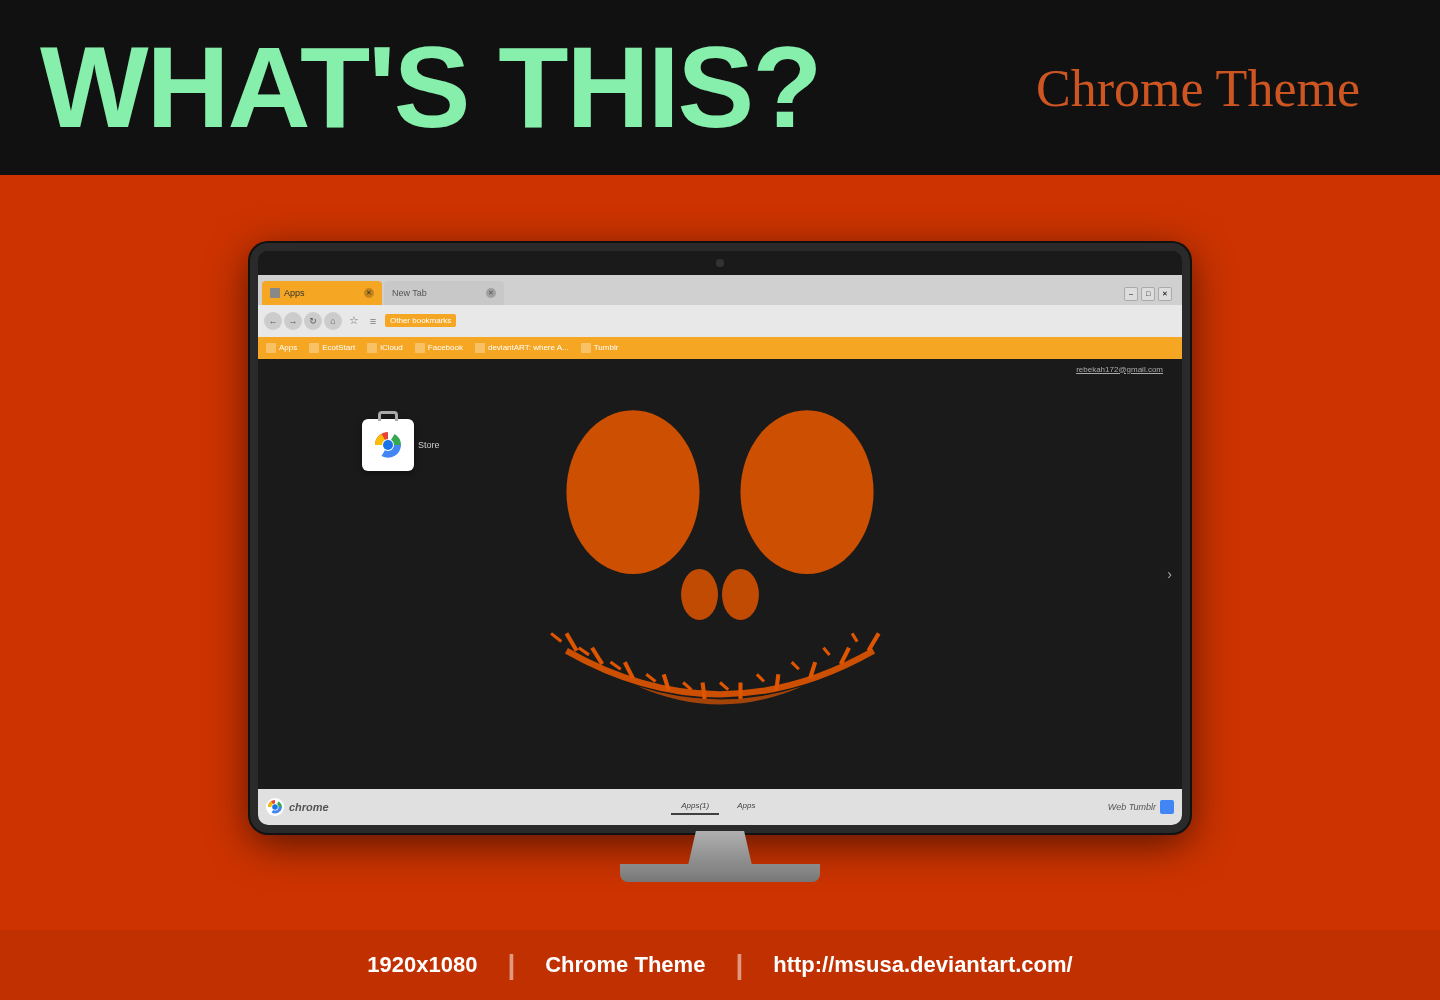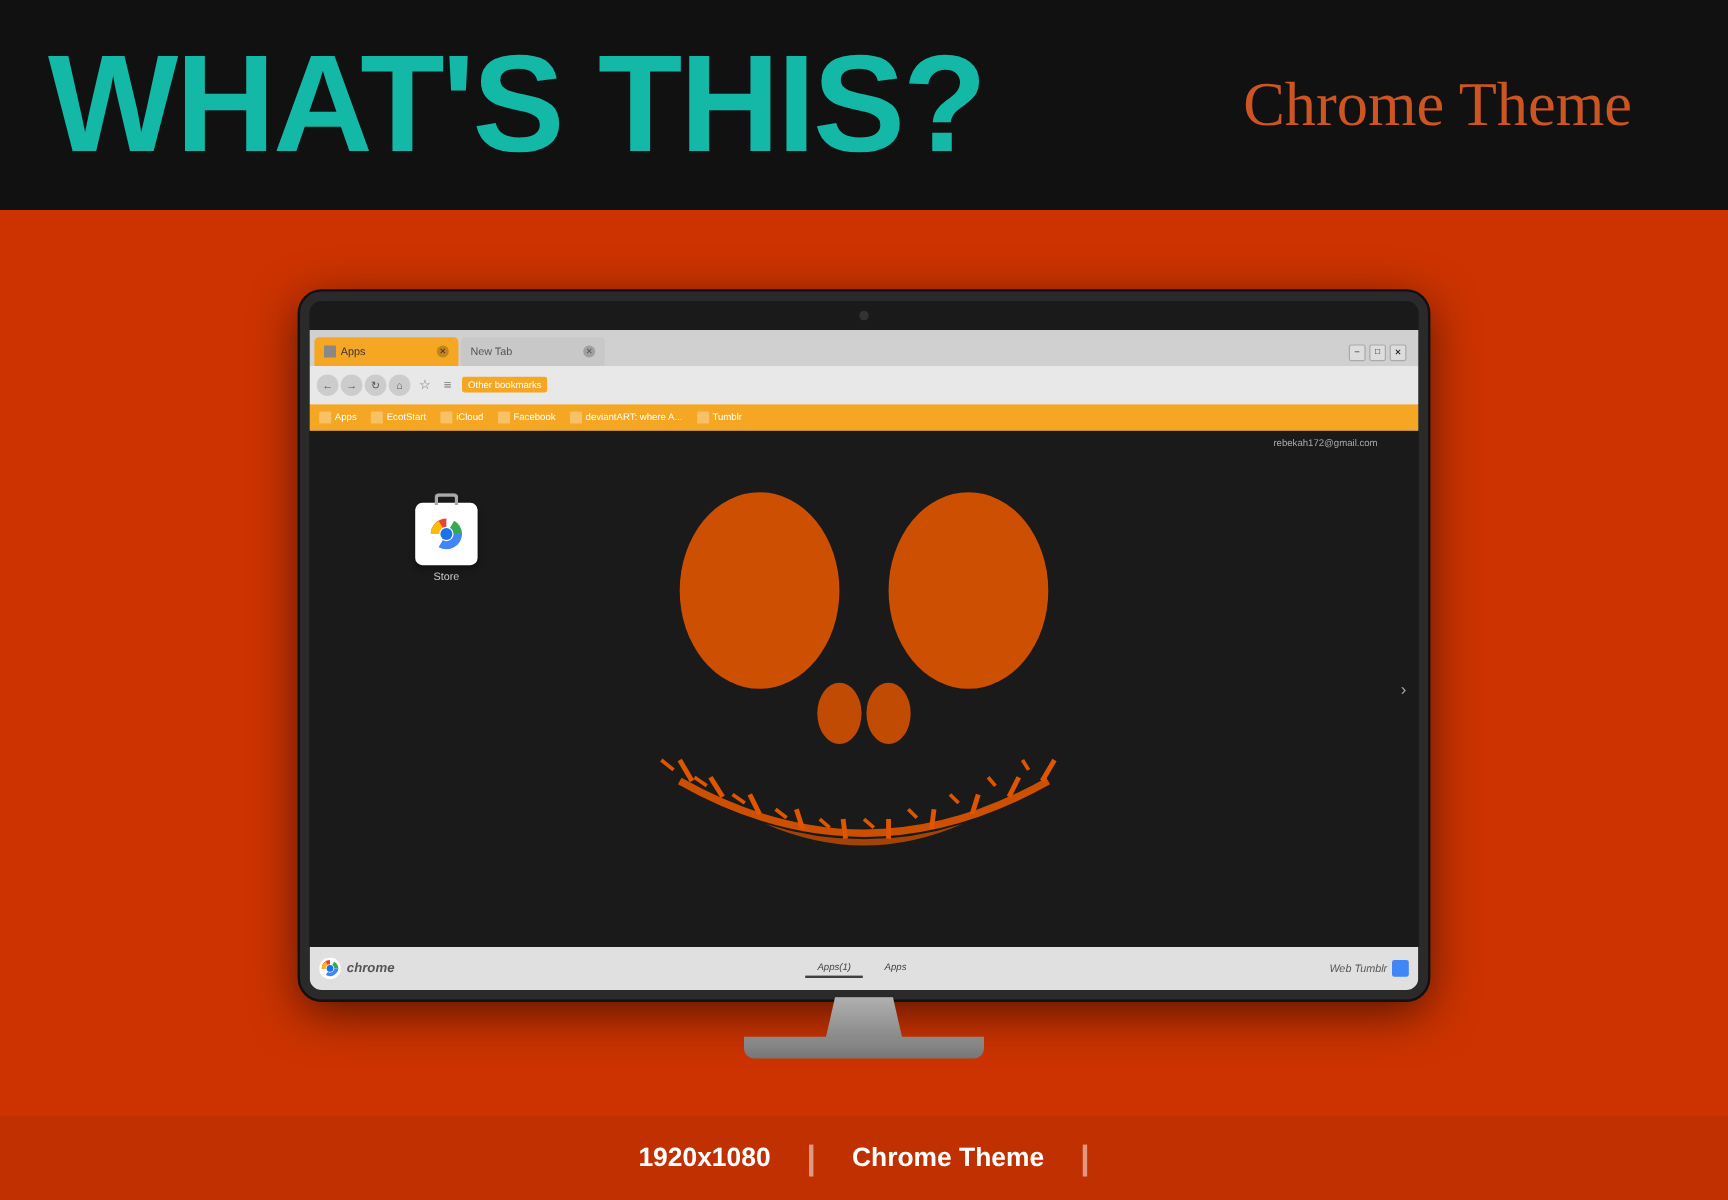--- a/index.html
+++ b/index.html
@@ -19,21 +19,21 @@
       display: flex;
       align-items: center;
       padding: 0 40px;
       position: relative;
     }
 
     .main-title {
       font-family: 'Impact', 'Arial Black', sans-serif;
       font-size: 115px;
       font-weight: 900;
-      color: #14b8a6;
+      color: #86efac;
       letter-spacing: -2px;
       line-height: 1;
       text-transform: uppercase;
     }
 
     .subtitle {
       position: absolute;
       right: 80px;
       top: 50%;
       transform: translateY(-50%);
@@ -272,23 +272,23 @@
       top: 0;
       left: 0;
       width: 100%;
       height: 100%;
     }
 
     
     .store-icon-wrapper {
       position: absolute;
       top: 60px;
-      left: 88px;
-      display: flex;
-      flex-direction: column;
+      left: 104px;
+      display: flex;
+      flex-direction: row;
       align-items: center;
       gap: 4px;
     }
     .store-icon-box {
       width: 52px;
       height: 52px;
       background: white;
       border-radius: 6px;
       display: flex;
       align-items: center;
@@ -311,23 +311,24 @@
 
     .store-label {
       font-size: 9px;
       color: #ccc;
     }
 
     
     .user-email {
       position: absolute;
       top: 6px;
-      right: 34px;
+      right: 19px;
       font-size: 8px;
       color: #aaa;
+      text-decoration: underline;
     }
 
     
     .arrow-btn {
       position: absolute;
       right: 10px;
       top: 50%;
       transform: translateY(-50%);
       font-size: 14px;
       color: #aaa;
@@ -606,14 +607,15 @@
 
   </div>
 </div>
 
 <div class="footer">
   <div class="footer-text">
     <span>1920x1080</span>
     <span class="footer-divider">|</span>
     <span>Chrome Theme</span>
     <span class="footer-divider">|</span>
+    <span>http://msusa.deviantart.com/</span>
   </div>
 </div>
 
 </body></html>

